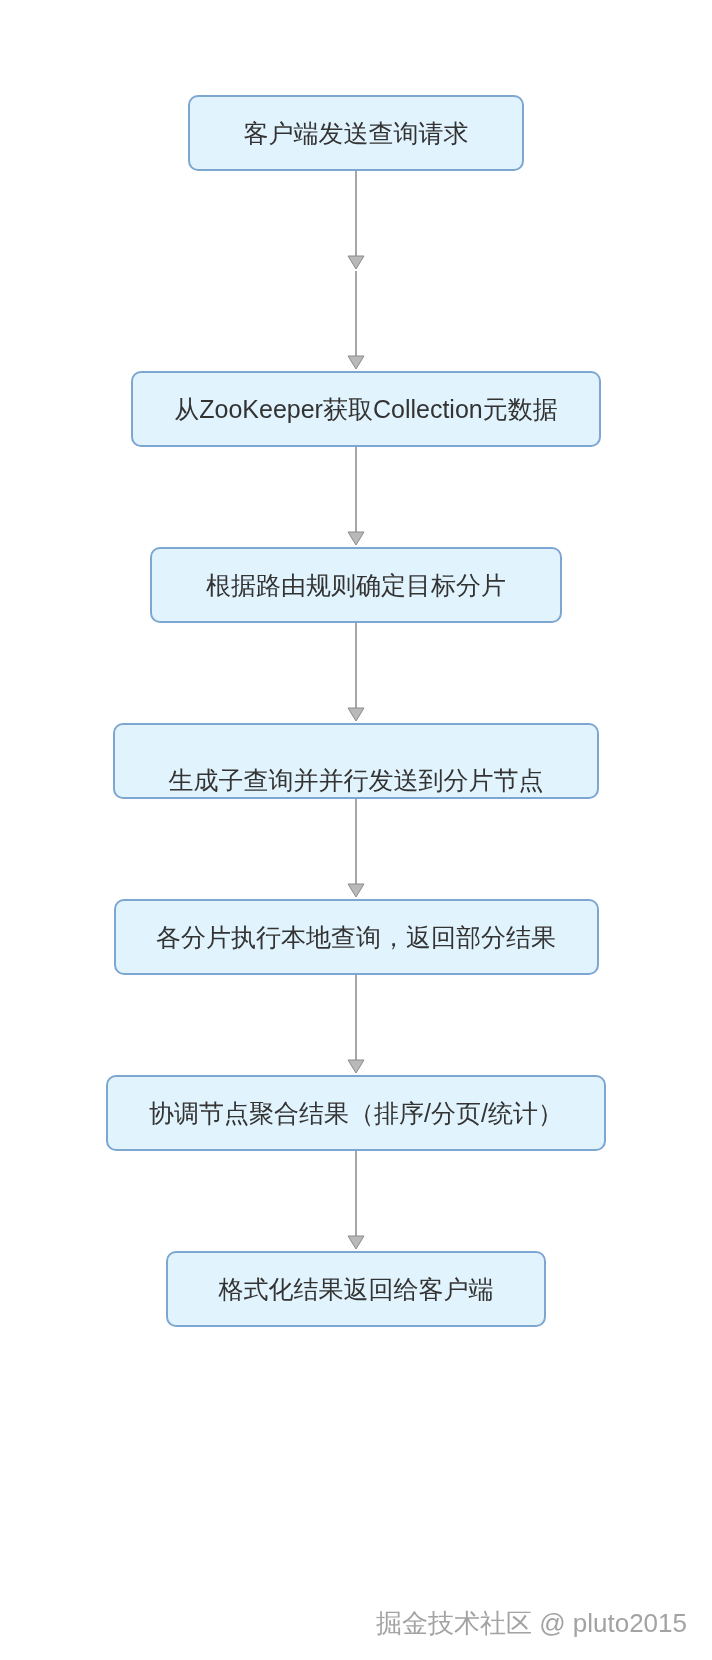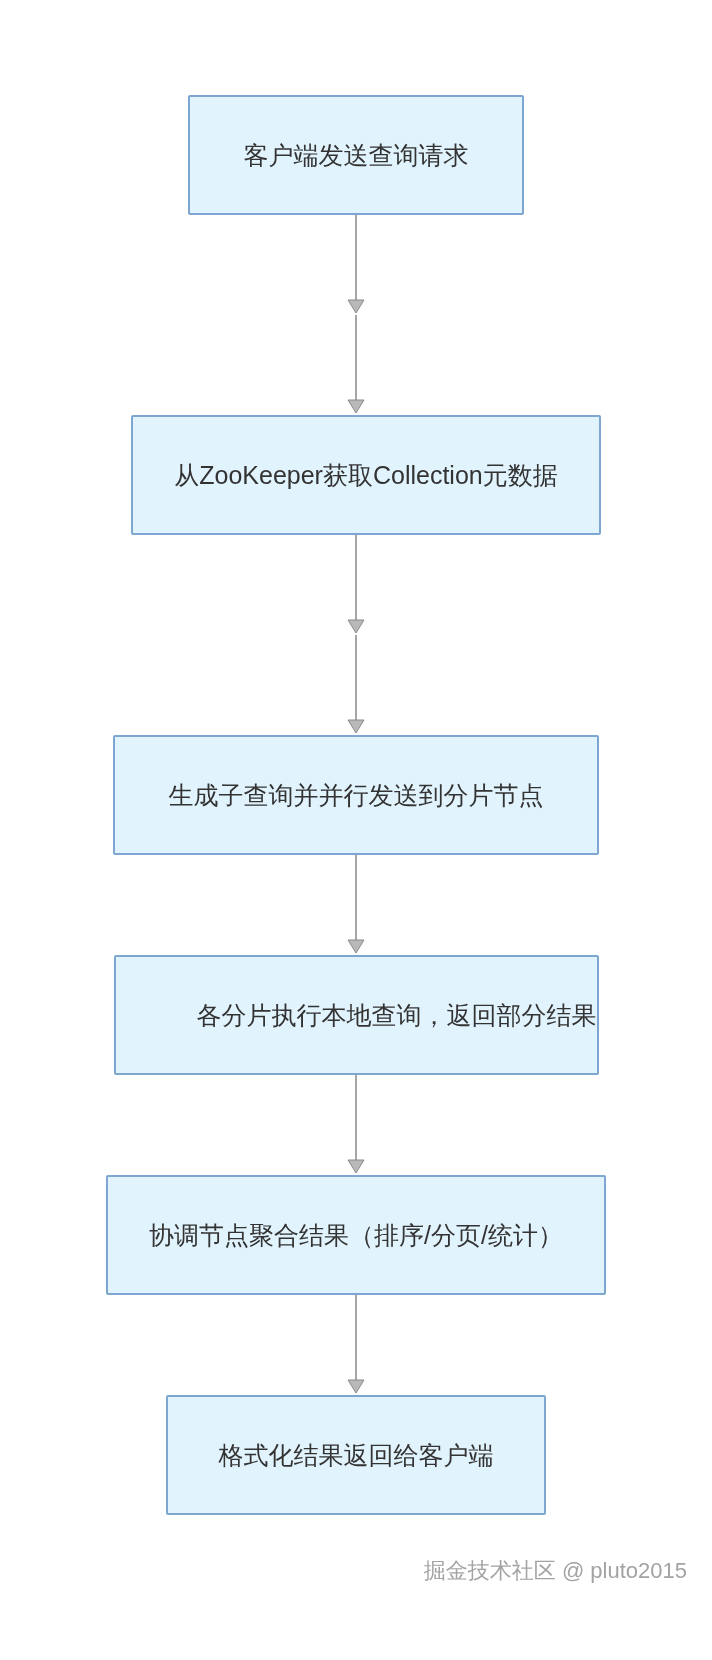--- a/index.html
+++ b/index.html
@@ -19,39 +19,39 @@
     position: absolute;
     top: 95px;
     left: 0;
     width: 712px;
     display: flex;
     flex-direction: column;
     align-items: center;
   }
   .step {
     box-sizing: border-box;
-    height: 120px;
+    height: 76px;
     display: flex;
     align-items: center;
     justify-content: center;
     background: var(--box-fill, #e1f3fd);
     border: 2px solid var(--box-border, #7da7d0);
-    border-radius: 2px;
+    border-radius: 10px;
     color: var(--text, #333333);
     font-size: 25px;
     text-align: center;
     white-space: nowrap;
   }
   
   .s1 { width: 336px; }
   .s2 { width: 314px; }
   .s3 { width: 470px; margin-left: 20px; }
   .s4 { width: 412px; }
-  .s5 { width: 486px; }
-  .s6 { width: 485px; justify-content: flex-end; }
+  .s5 { width: 486px; align-items: flex-end; }
+  .s6 { width: 485px; }
   .s7 { width: 500px; text-align: center; }
   .s8 { width: 380px; }
 
   .arrow {
     height: 100px;
     display: flex;
     flex-direction: column;
     align-items: center;
     justify-content: flex-start;
   }
@@ -64,23 +64,23 @@
     display: block;
     margin-top: -1px;
   }
   .arrow-head polygon {
     fill: #b9b9b9;
     stroke: #8a8a8a;
     stroke-width: 1;
   }
   .watermark {
     position: absolute;
-    top: 1556px;
+    top: 1606px;
     right: 25px;
-    font-size: 22px;
+    font-size: 26px;
     color: var(--watermark, #a3a3a3);
     text-shadow: 1px 1px 0 #ffffff, 2px 2px 1px #ffffff;
     white-space: nowrap;
   }
 </style>
 </head>
 <body>
 
 <div class="canvas">
   <div class="flow">
@@ -105,20 +105,23 @@
     <div class="step s3">
       <span>从ZooKeeper获取Collection元数据</span>
     </div>
     <div class="arrow">
       <div class="arrow-line"></div>
       <svg class="arrow-head" width="18" height="15" viewBox="0 0 18 15">
           <polygon points="1,1 17,1 9,14"></polygon>
         </svg>
     </div>
 
+    <div class="step s4">
+      <span>根据路由规则确定目标分片</span>
+    </div>
     <div class="arrow">
       <div class="arrow-line"></div>
       <svg class="arrow-head" width="18" height="15" viewBox="0 0 18 15">
           <polygon points="1,1 17,1 9,14"></polygon>
         </svg>
     </div>
 
     <div class="step s5">
       <span>生成子查询并并行发送到分片节点</span>
     </div>

